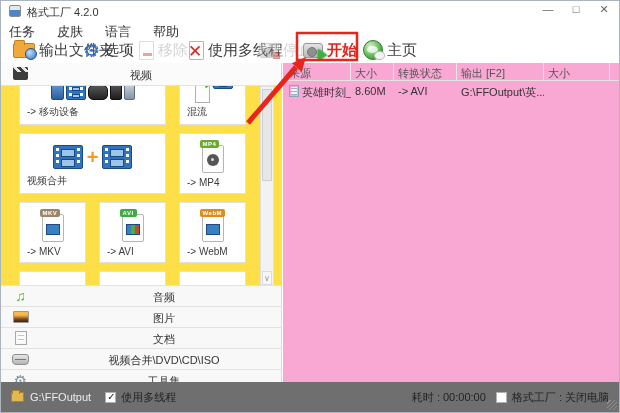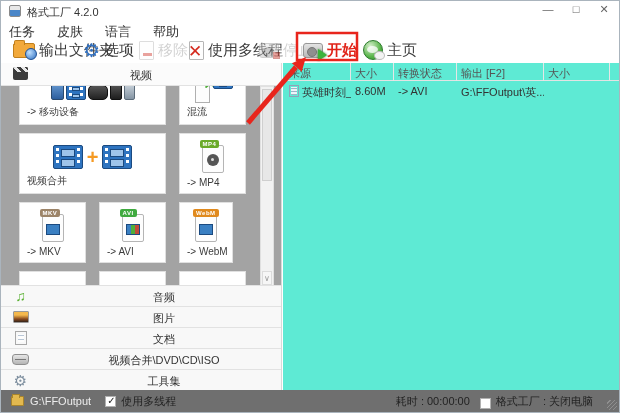--- a/index.html
+++ b/index.html
@@ -43,21 +43,21 @@
 
   
   .main { position:absolute; top:62px; left:0; right:0; bottom:22px; }
   .sidebar { position:absolute; left:0; top:0; bottom:0; width:281px; background:#f4f4f4; border-right:1px solid #d9d9d9; }
 
   .cat-header { position:relative; height:23px; background:#fbfbfb; border-bottom:1px solid #e2e2e2; }
   .cat-header .cat-label { position:absolute; left:0; right:0; top:5px; text-align:center; font-size:11px; color:#333; }
   .ic-clapper { position:absolute; left:12px; top:4px; width:15px; height:13px; background:#3d3d3d; border-radius:2px; }
   .ic-clapper::before { content:""; position:absolute; top:0; left:0; right:0; height:5px; background:repeating-linear-gradient(45deg,#3d3d3d 0 3px,#e8e8e8 3px 6px); border-radius:2px 2px 0 0; }
 
-  .grid { position:absolute; top:23px; left:0; right:0; height:201px; background:#a3a3a3; overflow:hidden; }
+  .grid { position:absolute; top:23px; left:0; right:0; height:201px; background:#fde047; overflow:hidden; }
   .tile { position:absolute; background:#fff; border:1px solid #e0e0e0; height:61px; cursor:pointer; overflow:hidden; }
   .tile .icon-area { position:absolute; left:0; right:0; top:4px; height:38px; display:flex; align-items:center; justify-content:center; gap:2px; }
   .tile .tile-label { position:absolute; left:7px; bottom:5px; font-size:10px; color:#3c3c3c; white-space:nowrap; }
 
   .devrow { display:flex; align-items:flex-end; gap:2px; }
   .dev { border-radius:2px; border:1px solid #2a4a6e; }
   .dev1 { width:13px; height:24px; background:linear-gradient(180deg,#7fb3e8,#2d5f9e); }
   .dev2 { width:20px; height:15px; background:linear-gradient(180deg,#555,#222); border-color:#111; border-radius:5px; }
   .dev3 { width:12px; height:21px; background:linear-gradient(180deg,#666,#1e1e1e); border-color:#111; }
   .dev4 { width:11px; height:18px; background:linear-gradient(180deg,#cfd8e0,#8494a3); border-color:#5d6c7a; }
@@ -98,37 +98,37 @@
   .cat-ic { position:absolute; left:11px; top:2px; width:17px; height:16px; display:flex; align-items:center; justify-content:center; }
   .ic-note { color:#58b030; font-size:14px; line-height:1; }
   .ic-photo { width:16px; height:12px; background:linear-gradient(180deg,#f5b94d 30%,#8a4a1e 70%,#33231a); border:1px solid #999; border-radius:1px; }
   .ic-doc { width:12px; height:14px; background:#fdfdfd; border:1px solid #a8a8a8;
     background-image:repeating-linear-gradient(180deg,transparent 0 3px,#b9c7d6 3px 4px); background-clip:content-box; padding:2px; }
   .ic-drive { width:17px; height:11px; background:linear-gradient(180deg,#e6e6e6,#b5b5b5); border:1px solid #8f8f8f; border-radius:3px 3px 4px 4px; position:relative; }
   .ic-drive::after { content:""; position:absolute; left:2px; right:2px; top:4px; height:1px; background:#777; }
   .ic-tools { color:#7e8f9f; font-size:15px; line-height:1; }
 
   
-  .content { position:absolute; left:282px; top:0; right:0; bottom:0; background:#5eead4; }
+  .content { position:absolute; left:282px; top:0; right:0; bottom:0; background:#f9a8d4; }
   .thead { position:absolute; top:0; left:0; right:0; height:18px; border-bottom:1px solid #e3e3e3; }
   .th { position:absolute; top:0; height:18px; font-size:11px; color:#555; padding-top:3px; border-right:1px solid #e6e6e6; }
   .trow { position:absolute; top:18px; left:0; right:0; height:20px; }
   .td { position:absolute; top:0; height:20px; font-size:11px; color:#333; padding-top:4px; white-space:nowrap; overflow:hidden; }
   .row-ic { position:absolute; left:6px; top:4px; width:10px; height:12px; background:#eef3f8; border:1px solid #8fa3b8;
     background-image:repeating-linear-gradient(180deg,transparent 0 2px,#9db3c8 2px 3px); background-clip:content-box; padding:1px; }
 
   
-  .statusbar { position:absolute; left:0; right:0; bottom:0; height:22px; background:#6f6f6f; display:flex; align-items:center; font-size:11px; }
+  .statusbar { position:absolute; left:0; right:0; bottom:0; height:30px; background:#6f6f6f; display:flex; align-items:center; font-size:11px; }
   .sb-folder { width:13px; height:10px; background:#e3b94f; border:1px solid #a8842c; border-radius:1px; margin:0 6px 0 10px; position:relative; }
   .sb-folder::before { content:""; position:absolute; top:-3px; left:0; width:6px; height:3px; background:#e3b94f; border:1px solid #a8842c; border-bottom:none; }
   .sb-path { color:#ececec; margin-right:14px; }
   .cb { width:11px; height:11px; background:#fff; border:1px solid #b0b0b0; position:relative; margin-right:5px; flex:none; }
   .cb.checked::after { content:"✓"; position:absolute; left:1px; top:-2px; font-size:10px; color:#222; font-weight:bold; }
   .sb-dark { color:#232323; }
-  .sb-right { margin-left:auto; display:flex; align-items:flex-end; padding-right:16px; }
+  .sb-right { margin-left:auto; display:flex; align-items:center; }
   .sb-right .sb-dark { margin-right:10px; }
   .grip { position:absolute; right:2px; bottom:2px; width:10px; height:10px;
     background:repeating-linear-gradient(135deg,transparent 0 2px,#8f8f8f 2px 3px); }
 
   
   .annotation { position:absolute; left:0; top:0; width:620px; height:413px; pointer-events:none; z-index:50; }
 </style>
 </head>
 <body>
 
@@ -266,21 +266,21 @@
         <div class="tile" style="left:98px; top:116px; width:67px;">
           <div class="icon-area">
             <div class="file-ic">
               <span class="file-page"></span>
               <span class="minifilm colorful"></span>
               <span class="badge badge-avi">AVI</span>
             </div>
           </div>
           <span class="tile-label">-&gt; AVI</span>
         </div>
-        <div class="tile" style="left:178px; top:116px; width:54px;">
+        <div class="tile" style="left:178px; top:116px; width:67px;">
           <div class="icon-area">
             <div class="file-ic">
               <span class="file-page"></span>
               <span class="minifilm"></span>
               <span class="badge badge-webm">WebM</span>
             </div>
           </div>
           <span class="tile-label">-&gt; WebM</span>
         </div>
 

